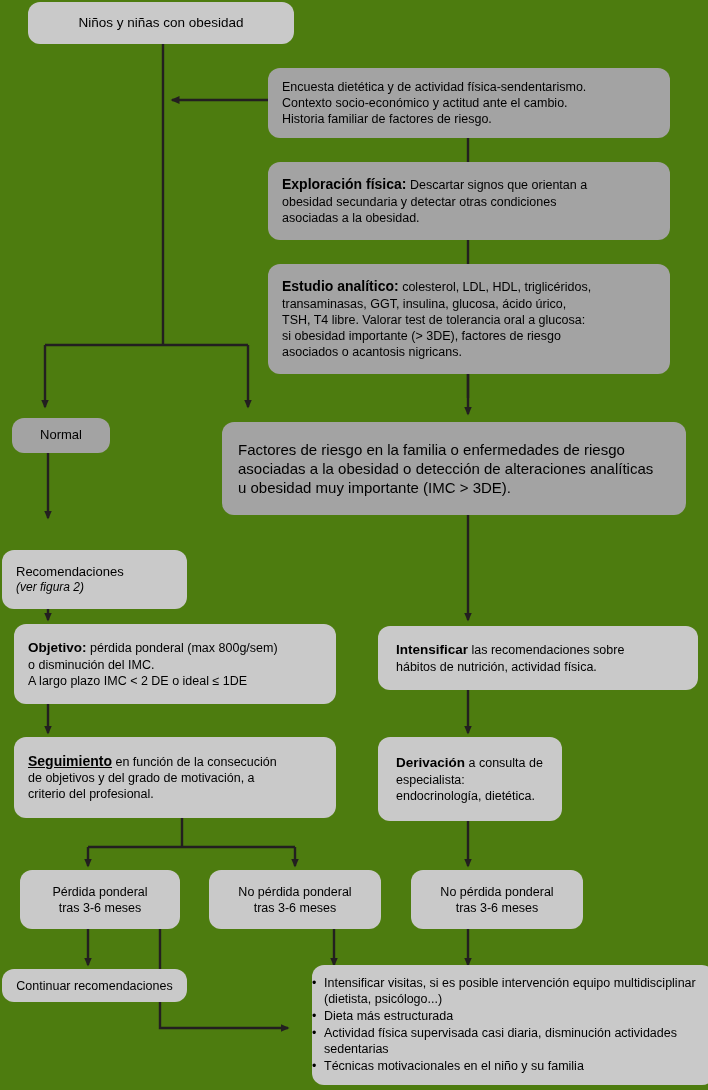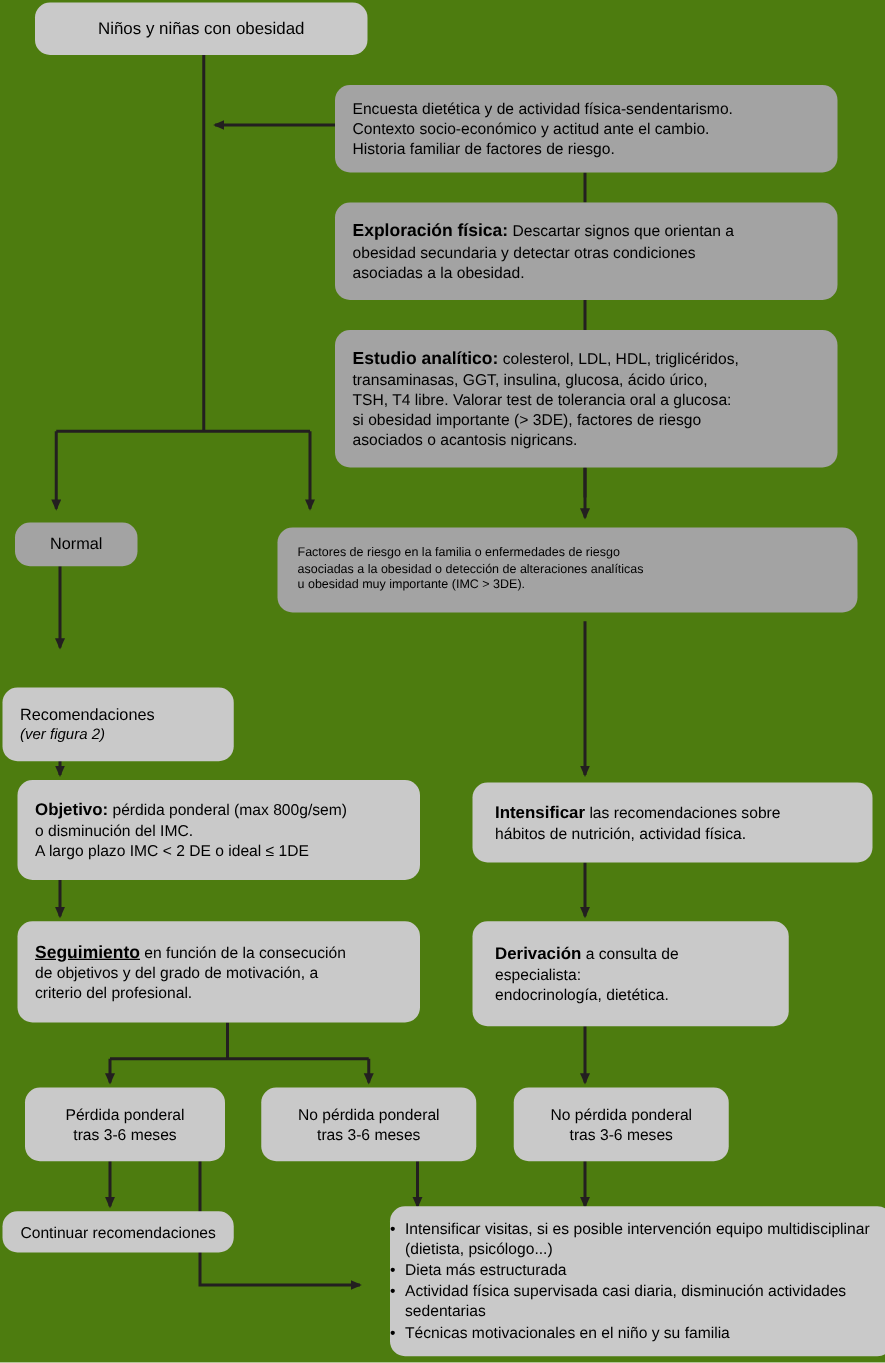--- a/index.html
+++ b/index.html
@@ -152,21 +152,21 @@
     <span class="line">transaminasas, GGT, insulina, glucosa, ácido úrico,</span>
     <span class="line">TSH, T4 libre. Valorar test de tolerancia oral a glucosa:</span>
     <span class="line">si obesidad importante (&gt; 3DE), factores de riesgo</span>
     <span class="line">asociados o acantosis nigricans.</span>
   </div>
 
   <div class="node dark center" style="left:12px; top:418px; width:98px; height:35px; font-size:13px;">
     <span class="line">Normal</span>
   </div>
 
-  <div class="node dark left" style="left:222px; top:422px; width:464px; height:68px; padding:8px 16px; font-size:10px;text-align:right;">
+  <div class="node dark left" style="left:222px; top:422px; width:464px; height:93px; padding:8px 16px; font-size:15px;text-align:right;">
     <span class="line">Factores de riesgo en la familia o enfermedades de riesgo</span>
     <span class="line">asociadas a la obesidad o detección de alteraciones analíticas</span>
     <span class="line">u obesidad muy importante (IMC &gt; 3DE).</span>
   </div>
 
   <div class="node light left" style="left:2px; top:522px; width:185px; height:59px; padding:6px 14px; font-size:13px;margin-top:28px;">
     <span class="line">Recomendaciones</span>
     <span class="line i" style="font-size:12px;">(ver figura 2)</span>
   </div>
 
@@ -180,21 +180,21 @@
     <span class="line"><span class="b" style="font-size:13.5px;">Intensificar</span><span> las recomendaciones sobre</span></span>
     <span class="line">hábitos de nutrición, actividad física.</span>
   </div>
 
   <div class="node light left" style="left:14px; top:737px; width:322px; height:81px; padding:6px 14px; font-size:12.5px;">
     <span class="line"><span class="b" style="font-size:14px;text-decoration:underline;">Seguimiento</span><span> en función de la consecución</span></span>
     <span class="line">de objetivos y del grado de motivación, a</span>
     <span class="line">criterio del profesional.</span>
   </div>
 
-  <div class="node light left" style="left:378px; top:737px; width:253px; height:84px; padding:24px 18px; font-size:12.5px;">
+  <div class="node light left" style="left:378px; top:737px; width:184px; height:84px; padding:24px 18px; font-size:12.5px;">
     <span class="line"><span class="b" style="font-size:13.5px;">Derivación</span><span> a consulta de</span></span>
     <span class="line">especialista:</span>
     <span class="line">endocrinología, dietética.</span>
   </div>
 
   <div class="node light center" style="left:20px; top:870px; width:160px; height:59px; font-size:12.5px;">
     <span class="line">Pérdida ponderal</span>
     <span class="line">tras 3-6 meses</span>
   </div>
 

